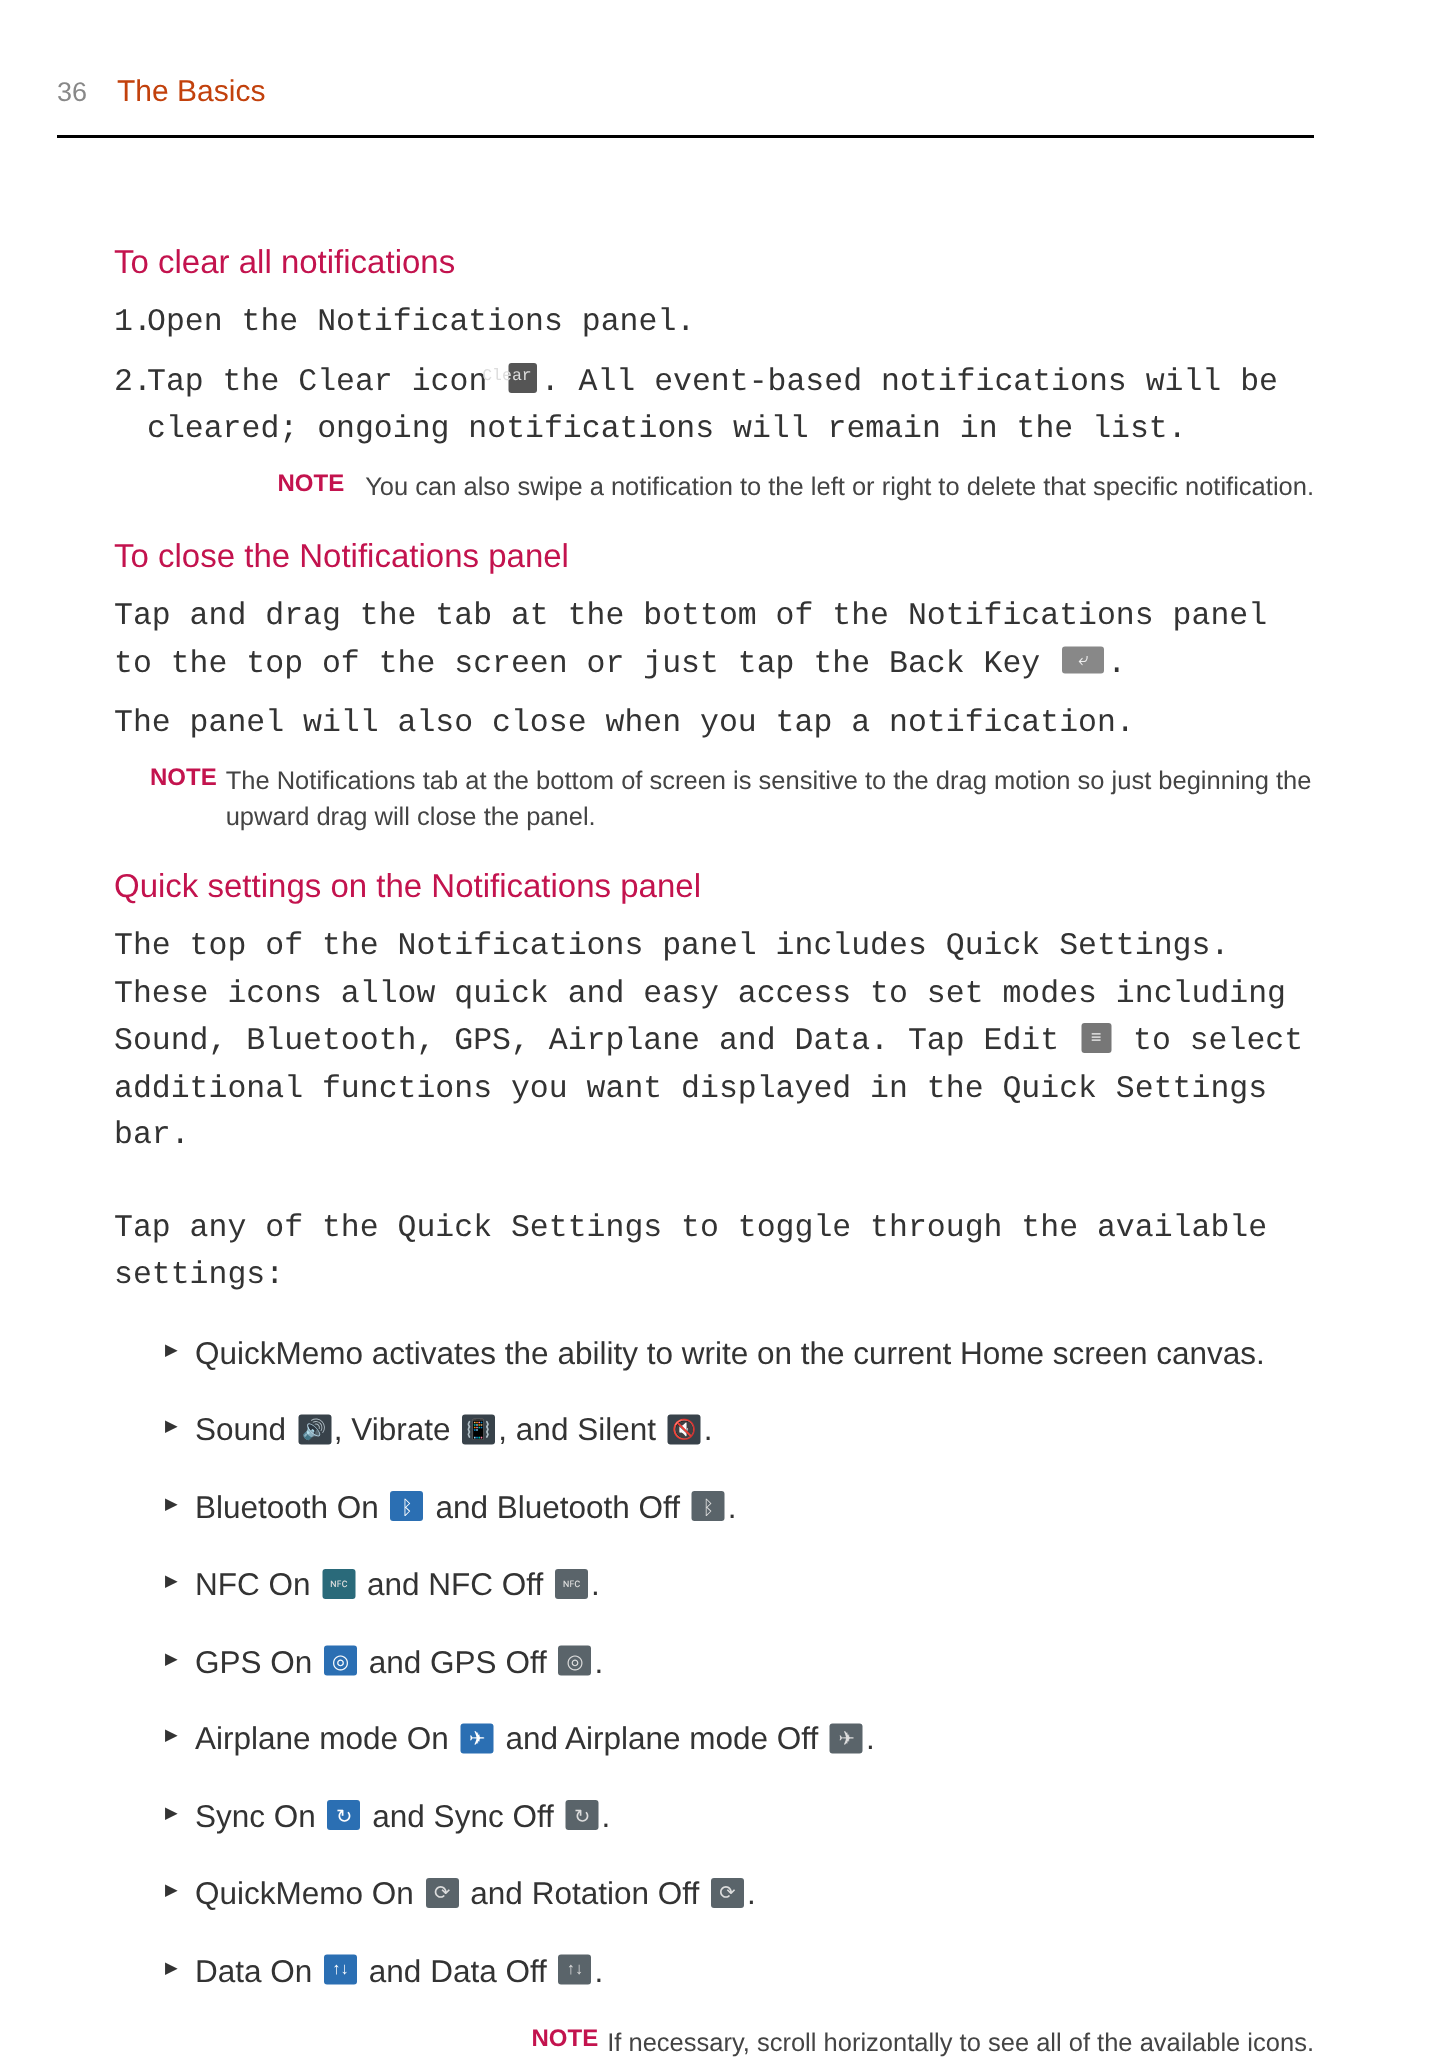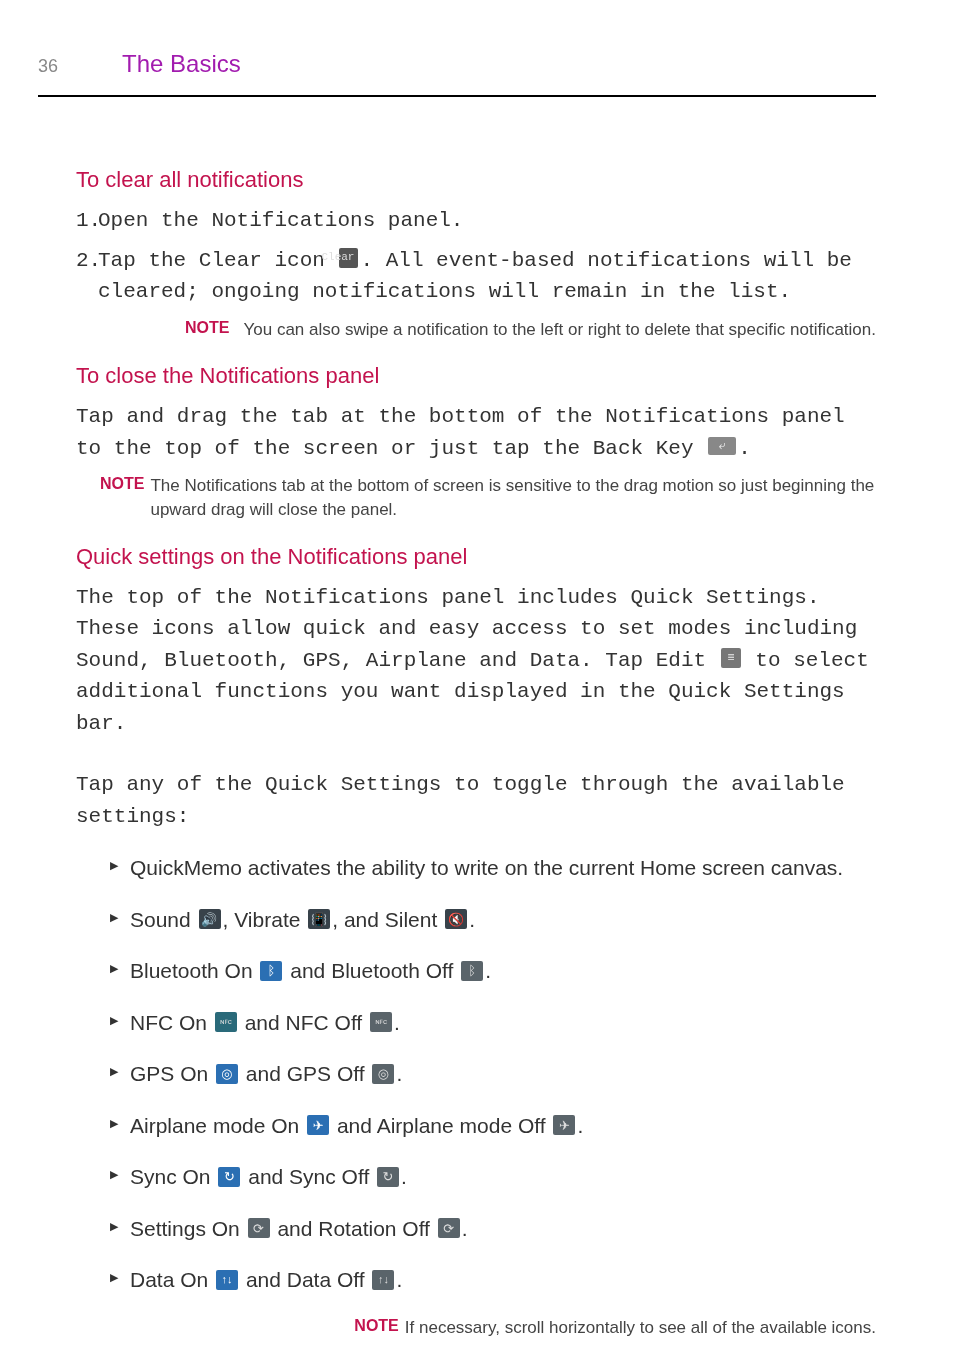--- a/index.html
+++ b/index.html
@@ -21,24 +21,23 @@
     padding-bottom: 17px;
     margin-bottom: 70px;
   }
   .page-number {
     font-size: 18px;
     color: #888;
     font-weight: 400;
     min-width: 30px;
   }
   .chapter-title {
-    font-size: 24px;
-    font-weight: 300;
-    color: #a21caf;
-    margin-left: 44px;
+    font-size: 20px;
+    font-weight: 300;
+    color: #c2410c;
   }
   .content {
     padding-left: 38px;
   }
   .section-heading {
     color: #c3134e;
     font-size: 22px;
     font-weight: 400;
     margin: 22px 0 12px 0;
   }
@@ -184,20 +183,21 @@
     <div class="note-row">
       <span class="note-label">NOTE</span>
       <span class="note-text">You can also swipe a notification to the left or right to delete that specific notification.</span>
     </div>
 
     <div class="section-heading">To close the Notifications panel</div>
 
     <div class="body-text">
       <span>Tap and drag the tab at the bottom of the Notifications panel to the top of the screen or just tap the </span><span class="bold-inline">Back Key</span><span> </span><span class="icon-box icon-grey-rect">⤶</span><span>.</span>
     </div>
+    <div class="body-text">The panel will also close when you tap a notification.</div>
 
     <div class="note-row tight">
       <span class="note-label">NOTE</span>
       <span class="note-text">The Notifications tab at the bottom of screen is sensitive to the drag motion so just beginning the upward drag will close the panel.</span>
     </div>
 
     <div class="section-heading">Quick settings on the Notifications panel</div>
 
     <div class="body-text">
       <span>The top of the Notifications panel includes Quick Settings. These icons allow quick and easy access to set modes including Sound, Bluetooth, GPS, Airplane and Data. Tap </span><span class="bold-inline">Edit</span><span> </span><span class="icon-box icon-edit">≡</span><span> to select additional functions you want displayed in the Quick Settings bar.</span>
@@ -226,21 +226,21 @@
 
       <li>
         <span>Airplane mode On </span><span class="icon-box icon-blue">✈</span><span> and Airplane mode Off </span><span class="icon-box icon-grey2">✈</span><span>.</span>
       </li>
 
       <li>
         <span>Sync On </span><span class="icon-box icon-blue">↻</span><span> and Sync Off </span><span class="icon-box icon-grey2">↻</span><span>.</span>
       </li>
 
       <li>
-        <span>Settings On </span><span class="icon-box icon-grey2">⟳</span><span> and Rotation Off </span><span class="icon-box icon-grey2">⟳</span><span>.</span>
+        <span>QuickMemo On </span><span class="icon-box icon-grey2">⟳</span><span> and Rotation Off </span><span class="icon-box icon-grey2">⟳</span><span>.</span>
       </li>
 
       <li>
         <span>Data On </span><span class="icon-box icon-blue" style="font-size:11px;">↑↓</span><span> and Data Off </span><span class="icon-box icon-grey2" style="font-size:11px;">↑↓</span><span>.</span>
       </li>
     </ul>
 
     <div class="note-row tight" style="margin-top:18px;">
       <span class="note-label">NOTE</span>
       <span class="note-text">If necessary, scroll horizontally to see all of the available icons.</span>

